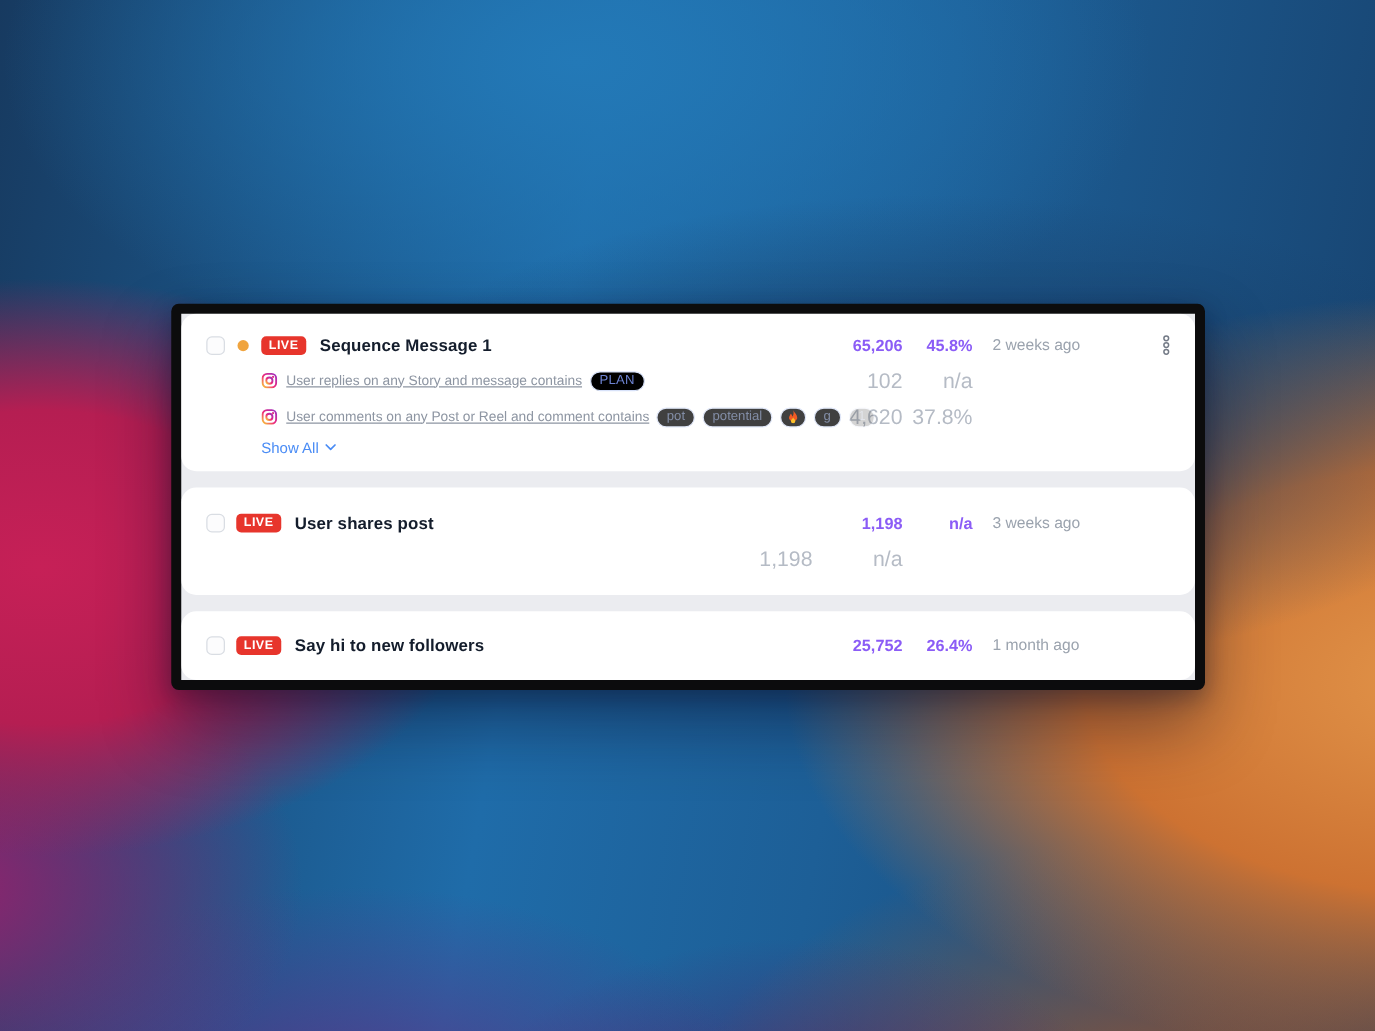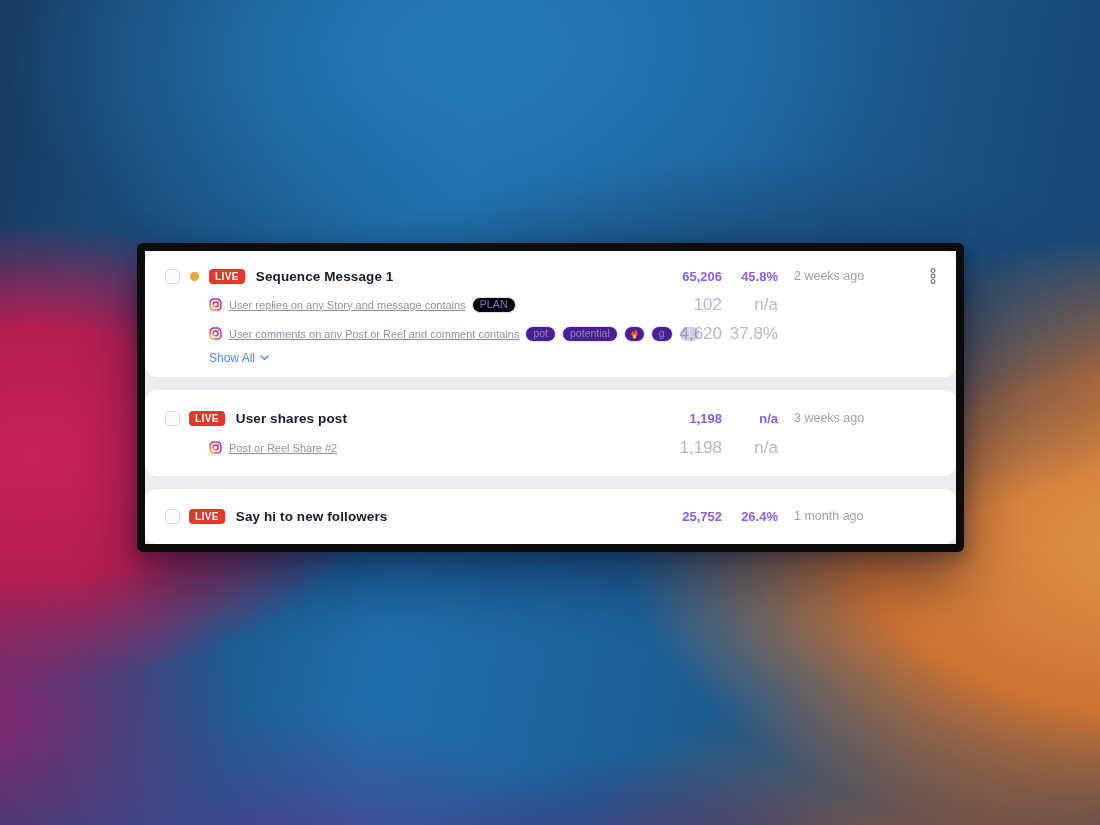--- a/index.html
+++ b/index.html
@@ -52,21 +52,21 @@
   }
   .title{font-size:13.5px;font-weight:600;color:#141d2c;letter-spacing:.1px;cursor:pointer;}
   .stat{text-align:right;font-size:13px;font-weight:700;color:#8b5cf6;}
   .substat{text-align:right;font-size:17px;font-weight:400;color:#b5bbc5;}
   .date{font-size:12.5px;color:#9ba3ae;padding-left:16px;}
   .menu-btn{justify-self:end;cursor:pointer;display:flex;align-items:center;height:16px;}
   .ig{width:13px;height:13px;margin-right:7px;flex:0 0 auto;display:inline-flex;}
   .sub-text{font-size:11px;color:#8d95a2;text-decoration:underline;}
   .pill{
     display:inline-flex;align-items:center;height:16px;padding:0 7px;margin-left:6px;
-    border-radius:9px;background:#4c1d95;border:1px solid #e0e7f8;
+    border-radius:9px;background:#404040;border:1px solid #e0e7f8;
     font-size:10.5px;color:#828da6;line-height:1;box-sizing:border-box;
   }
   .pill.plan{color:#6d83d2;background:#000000;border-color:#d8e2f9;font-weight:500;letter-spacing:.2px;}
   .pill.emoji{padding:0 5px;}
   .pill.faded{opacity:.22;}
   .show-all{display:inline-flex;align-items:center;gap:5px;font-size:12px;font-weight:500;
     color:#4a8cf5;cursor:pointer;text-decoration:none;}
   .hidden-defs{position:absolute;width:0;height:0;overflow:hidden;}
 </style>
 </head>
@@ -174,30 +174,20 @@
         <span class="badge">LIVE</span>
         <span class="title">User shares post</span>
       </div>
       <span class="stat">1,198</span>
       <span class="stat">n/a</span>
       <span class="date">3 weeks ago</span>
       <span></span>
     </div>
 
     <div class="row sub-row">
-      <div class="left indent">
-        <span class="ig">
-          <svg width="13" height="13" viewBox="0 0 24 24">
-            <rect x="2" y="2" width="20" height="20" rx="6.5" fill="none" stroke="url(#ig-grad)" stroke-width="2.8"></rect>
-            <circle cx="12" cy="12" r="4.6" fill="none" stroke="url(#ig-grad)" stroke-width="2.8"></circle>
-            <circle cx="17.4" cy="6.6" r="1.7" fill="url(#ig-grad)"></circle>
-          </svg>
-        </span>
-        <span class="sub-text">Post or Reel Share #2</span>
-      </div>
       <span class="substat">1,198</span>
       <span class="substat">n/a</span>
       <span class="date"></span>
         <span></span>
     </div>
   </section>
 
   <section class="card c3">
     <div class="row main-row">
       <div class="left">

